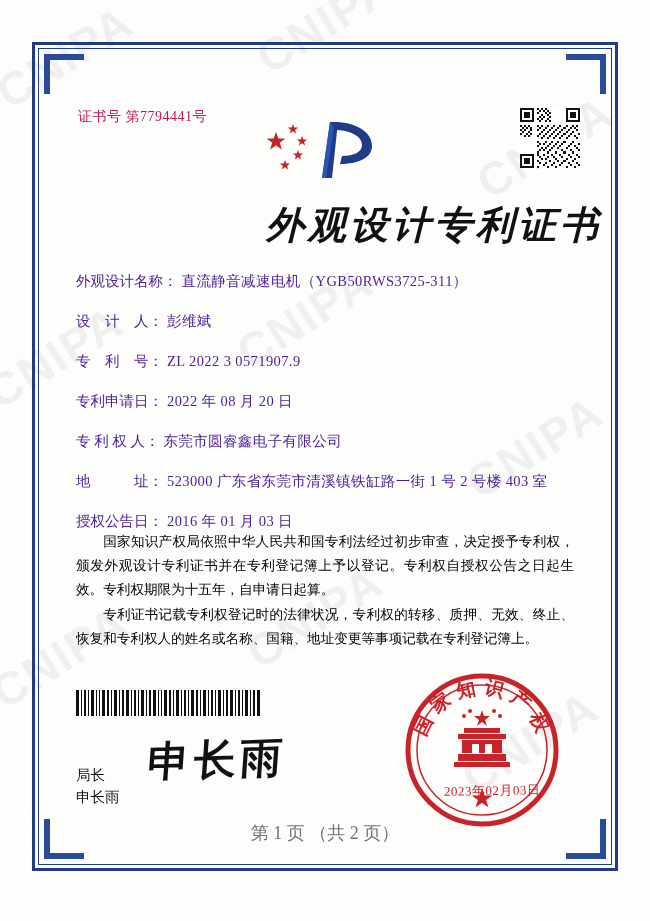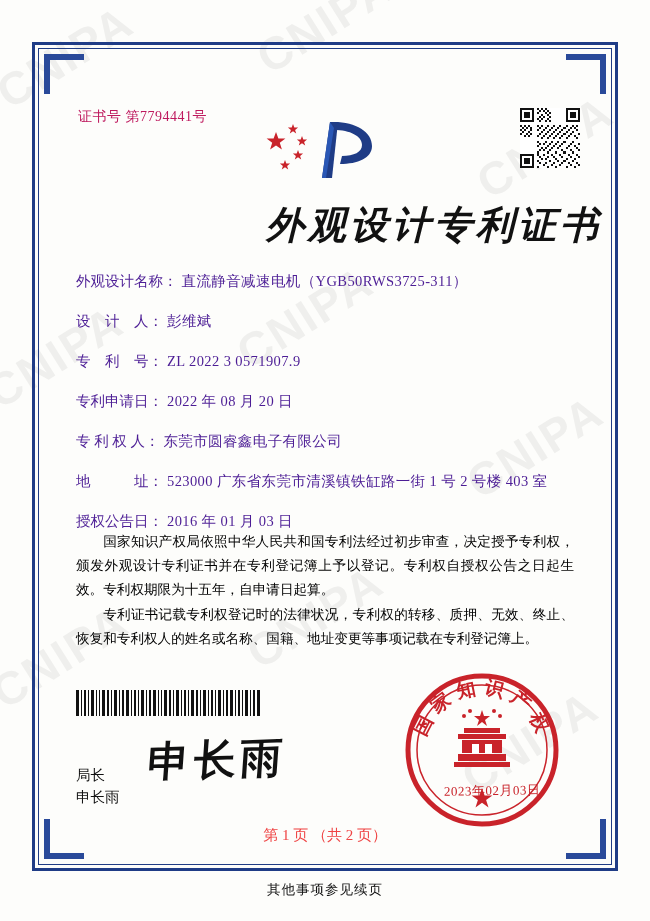--- a/index.html
+++ b/index.html
@@ -218,22 +218,22 @@
     transform: rotate(-1deg);
     font-family: "Liberation Serif", serif;
   }
 
   .page-number {
     position: absolute;
     bottom: 10px;
     left: 0;
     right: 0;
     text-align: center;
-    font-size: 15px;
-    color: #ef4444;
+    font-size: 18px;
+    color: #737373;
   }
 
   .footer-note {
     position: absolute;
     bottom: 22px;
     left: 0;
     right: 0;
     text-align: center;
     font-size: 13.5px;
     color: #111;
@@ -593,14 +593,13 @@
         </g>
 
         <polygon points="80,118 82.6,125.4 90.4,125.4 84.1,130 86.5,137.4 80,132.8 73.5,137.4 75.9,130 69.6,125.4 77.4,125.4" fill="#c9232a"></polygon>
       </svg>
     </div>
     <div class="seal-date">2023年02月03日</div>
 
     <div class="page-number">第 1 页 （共 2 页）</div>
   </div>
 
-  <div class="footer-note">其他事项参见续页</div>
 </div>
 
 </body></html>

